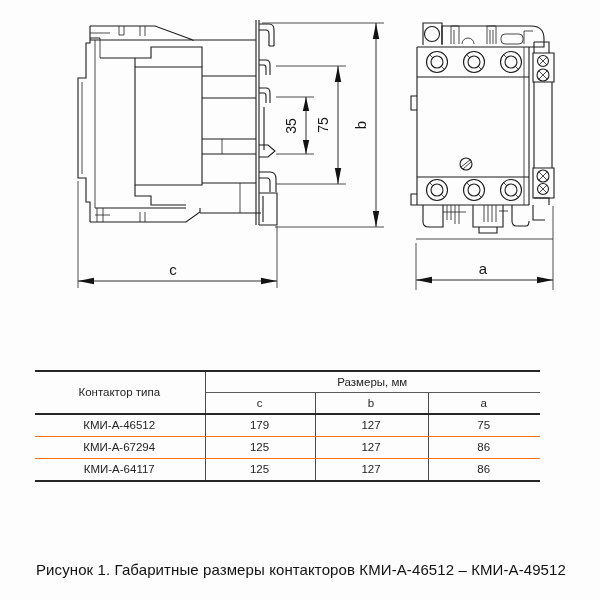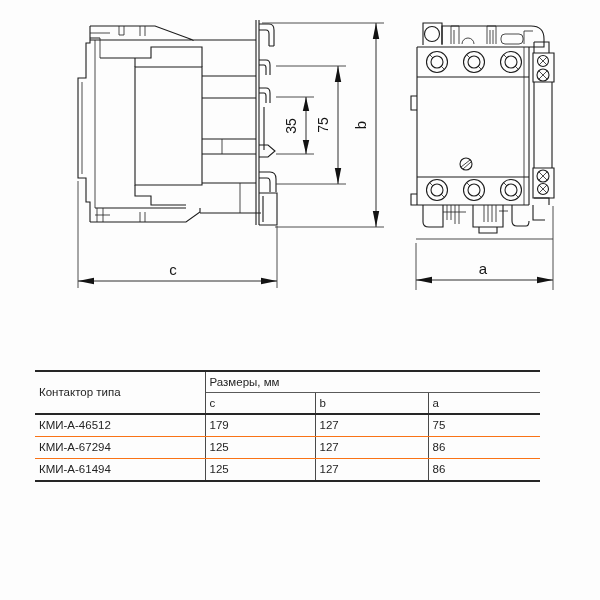--- a/index.html
+++ b/index.html
@@ -11,21 +11,21 @@
   .dim{stroke:#2e2e2e;stroke-width:1;fill:none;}
   .ext{stroke:#3a3a3a;stroke-width:.9;fill:none;}
   .arr{fill:#131313;stroke:none;}
   .dimtext{font-size:15px;}
   .dimtext-sm{font-size:14px;}
 
   .table-wrap{position:absolute;left:35px;top:370px;width:505px;}
   table.dims{border-collapse:collapse;table-layout:fixed;width:505px;
     border-top:2px solid #262626;border-bottom:2px solid #262626;
     font-size:11.5px;color:#242424;}
-  table.dims th,table.dims td{font-weight:normal;text-align:left;vertical-align:middle;
+  table.dims th,table.dims td{font-weight:normal;text-align:center;vertical-align:middle;
     padding:2px 5px 2px 4px;line-height:13px;white-space:nowrap;overflow:hidden;}
   th.c1{border-right:1px solid #4a4a4a;border-bottom:2.5px solid #262626;margin-top:12px;}
   th.group{border-bottom:1px solid #5a5a5a;height:16px;}
   tr.h2 th{border-bottom:2.5px solid #262626;height:16px;}
   th.vline,td.vline{border-right:1px solid #4a4a4a;}
   tr.data td{height:17px;}
   tr.data:not(:last-child) td{border-bottom:1px solid #f97316;}
   td.first,th.first{padding-left:4px;}
   td.num,th.sub{padding-left:6px;}
 
@@ -203,24 +203,25 @@
           <td class="vline num">127</td>
           <td class="num">75</td>
         </tr>
         <tr class="data">
           <td class="vline first">КМИ-А-67294</td>
           <td class="vline num">125</td>
           <td class="vline num">127</td>
           <td class="num">86</td>
         </tr>
         <tr class="data">
-          <td class="vline first">КМИ-А-61494</td>
+          <td class="vline first">КМИ-А-64117</td>
           <td class="vline num">125</td>
           <td class="vline num">127</td>
           <td class="num">86</td>
         </tr>
       </tbody>
     </table>
   </div>
 
   
+  <div class="caption">Рисунок 1. Габаритные размеры контакторов КМИ-А-46512 – КМИ-А-49512</div>
 
 </div>
 
 </body></html>

